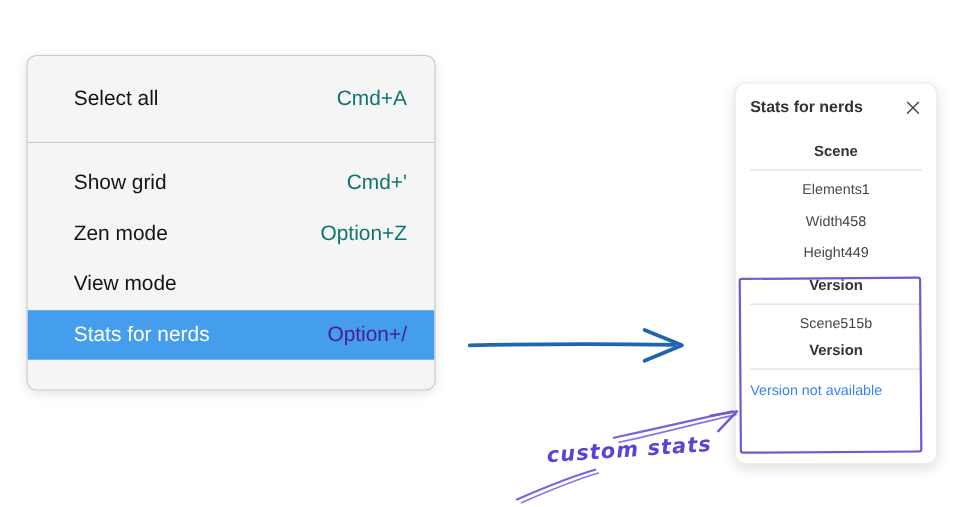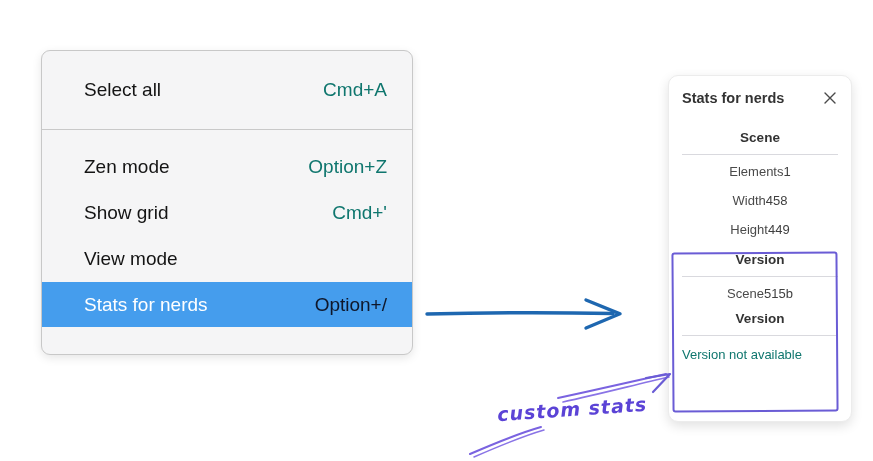--- a/index.html
+++ b/index.html
@@ -2,55 +2,55 @@
 <html><head>
 <meta charset="utf-8">
 <style>
   html,body{margin:0;padding:0;}
   body{
     width:873px;height:461px;background:#ffffff;overflow:hidden;position:relative;
     font-family:"Liberation Sans", sans-serif;
   }
   
   .menu{
-    position:absolute;left:41px;top:50px;width:372px;height:305px;
+    position:absolute;left:24px;top:50px;width:372px;height:305px;
     background:#f5f5f6;border:1px solid #c8c8c8;border-radius:9px;
     box-shadow:0 3px 10px rgba(0,0,0,0.10);
     box-sizing:border-box;font-size:19px;color:#141414;
     display:flex;flex-direction:column;overflow:hidden;
   }
   .menu-item{
     display:flex;justify-content:space-between;align-items:center;
     padding:0 25px 0 42px;height:46px;flex:0 0 auto;
   }
   .menu-item.tall{height:78px;}
   .menu-item .shortcut{color:#0f766e;}
   .menu-divider{border-top:1px solid #c9c9c9;flex:0 0 auto;}
   .menu-spacer{height:14px;flex:0 0 auto;}
   .menu-item.highlighted{background:#459ded;color:#ffffff;height:45px;}
-  .menu-item.highlighted .shortcut{color:#0f172a;}
+  .menu-item.highlighted .shortcut{color:#4c1d95;}
 
   
   .panel{
     position:absolute;left:668px;top:75px;width:184px;height:347px;
     background:#ffffff;border:1px solid #ececec;border-radius:10px;
     box-shadow:0 4px 12px rgba(0,0,0,0.12);
     box-sizing:border-box;padding:12px 13px;font-size:13px;color:#4a4a4a;
   }
   .panel-title-row{display:flex;justify-content:space-between;align-items:center;height:20px;}
   .panel-title{font-weight:bold;font-size:14.5px;color:#333333;}
   .close-btn{width:16px;height:16px;cursor:pointer;display:flex;align-items:center;justify-content:center;}
   .sec-header{text-align:center;font-weight:bold;font-size:13.5px;color:#333333;height:18px;}
   .sec-header.scene{margin-top:22px;}
   .sec-header.storage{margin-top:8px;}
   .sec-header.version{margin-top:3px;}
   .hairline{border:none;border-top:1px solid #d9d9de;margin:6px 0 2px 0;}
   .stat-row{display:flex;justify-content:center;align-items:center;height:29px;}
   .stat-row .val{color:#3f3f3f;}
-  .version-msg{margin-top:8px;height:20px;display:flex;align-items:center;color:#0f766e;}
+  .version-msg{margin-top:8px;height:20px;display:flex;align-items:center;color:#3b82f6;}
 
   
   .purple-box{
     position:absolute;left:672px;top:252px;width:166px;height:160px;
     border:2px solid #6a5cd5;border-radius:3px;transform:rotate(-0.4deg);
     z-index:6;pointer-events:none;box-sizing:border-box;
   }
   .annot-svg{position:absolute;z-index:7;}
   .custom-stats{
     position:absolute;left:497px;top:398px;z-index:7;
@@ -65,26 +65,26 @@
 <div>
 
   <div class="menu">
     <div class="menu-item tall">
       <span>Select all</span>
       <span class="shortcut">Cmd+A</span>
     </div>
     <div class="menu-divider"></div>
     <div class="menu-spacer"></div>
     <div class="menu-item">
+      <span>Show grid</span>
+      <span class="shortcut">Cmd+'</span>
+    </div>
+    <div class="menu-item">
       <span>Zen mode</span>
       <span class="shortcut">Option+Z</span>
-    </div>
-    <div class="menu-item">
-      <span>Show grid</span>
-      <span class="shortcut">Cmd+'</span>
     </div>
     <div class="menu-item">
       <span>View mode</span>
     </div>
     <div class="menu-item highlighted">
       <span>Stats for nerds</span>
       <span class="shortcut">Option+/</span>
     </div>
   </div>
 

